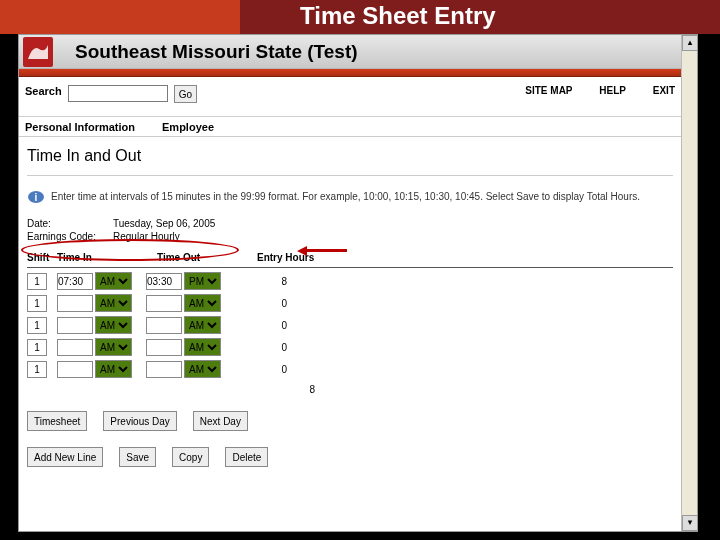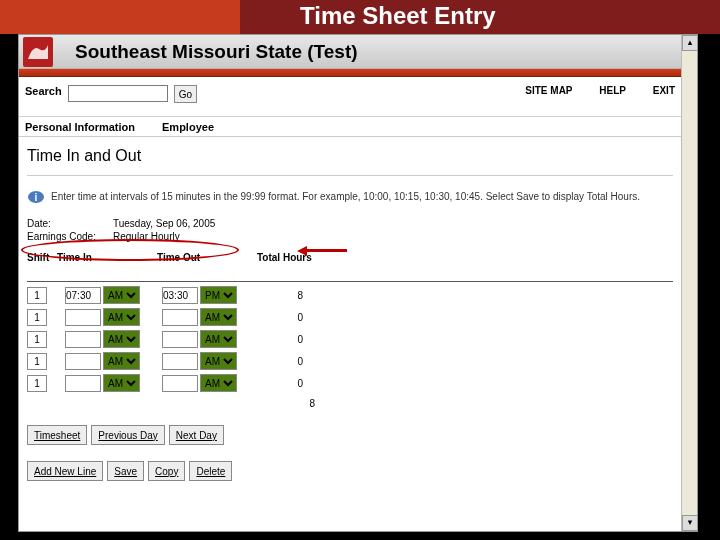--- a/index.html
+++ b/index.html
@@ -27,34 +27,34 @@
   .navtabs { height: 20px; display: flex; align-items: center; padding: 0 6px; font-size: 11px; border-bottom: 1px solid #ccc; gap: 17px; }
   .navtabs a { font-weight: bold; color: #000; text-decoration: none; margin-right: 10px; cursor: pointer; }
   .content { padding: 10px 8px; font-size: 11px; }
   .page-title { font-size: 16px; font-weight: normal; margin-bottom: 10px; font-family: Arial; }
   .hr { border: none; border-top: 1px solid #ccc; margin: 6px 0 14px 0; }
   .info-row { display: flex; align-items: flex-start; margin-bottom: 14px; font-size: 10px; color: #333; }
   .info-row .info-icon { width: 18px; height: 14px; margin-right: 6px; flex-shrink: 0; }
   .meta-table { font-size: 10px; margin-bottom: 10px; }
   .meta-table .row { display: flex; margin-bottom: 2px; }
   .meta-table .label { font-weight: normal; width: 86px; }
-  .grid-header { display: flex; font-size: 10px; font-weight: bold; border-bottom: 1px solid #555; padding-bottom: 18px; margin-top: 4px; align-items: center; }
+  .grid-header { display: flex; font-size: 10px; font-weight: bold; border-bottom: 1px solid #555; padding-bottom: 4px; margin-top: 4px; align-items: center; }
   .grid-header .col-shift { width: 30px; }
   .grid-header .col-in { width: 100px; }
   .grid-header .col-out { width: 100px; }
   .grid-header .col-tot { width: 70px; }
   .grid-row { display: flex; align-items: center; margin-top: 4px; font-size: 10px; position: relative; }
   .grid-row .shift-in { width: 20px; height: 17px; font-size: 10px; text-align: center; border: 1px solid #888; }
-  .grid-row .time-in { width: 36px; height: 17px; font-size: 10px; border: 1px solid #888; margin-left: 12px; }
+  .grid-row .time-in { width: 36px; height: 17px; font-size: 10px; border: 1px solid #888; margin-left: 4px; }
   .grid-row select { height: 18px; font-size: 10px; margin-left: 2px; border: 1px solid #888; background: #4d7c0f; }
   .grid-row .tot { width: 60px; text-align: right; padding-right: 4px; }
   .total-row { display: flex; font-size: 10px; margin-top: 6px; }
   .total-row .pad { width: 232px; }
   .total-row .val { width: 60px; text-align: right; padding-right: 4px; }
-  .btnrow { margin-top: 16px; display: flex; flex-wrap: wrap; gap: 4px; text-decoration: underline; }
+  .btnrow { margin-top: 16px; display: flex; flex-wrap: wrap; gap: 16px; }
   .btnrow button { font-size: 10px; padding: 2px 6px; border: 1px solid #888; background: #eee; height: 20px; }
   .circle-annot { position: absolute; border: 2px solid #b00; border-radius: 50%; pointer-events: none; }
   .arrow-annot { position: absolute; pointer-events: none; }
   .arrow-annot .line { position: absolute; background: #b00; height: 3px; }
   .arrow-annot .head { position: absolute; width: 0; height: 0; border-top: 5px solid transparent; border-bottom: 5px solid transparent; border-right: 10px solid #b00; }
 </style>
 </head>
 <body>
 
 <div class="slide-header">
@@ -117,21 +117,21 @@
         <div class="row">
           <div class="label">Earnings Code:</div>
           <div>Regular Hourly</div>
         </div>
       </div>
 
       <div class="grid-header">
         <div class="col-shift">Shift</div>
         <div class="col-in">Time In</div>
         <div class="col-out">Time Out</div>
-        <div class="col-tot">Total Hours</div>
+        <div class="col-tot">Entry Hours</div>
       </div>
 
       <div id="grid-body">
           <div class="grid-row">
             <input class="shift-in" value="1" style="">
             <div style="width: 6px;"></div>
             <input class="time-in" value="07:30" style="">
             <select><option>AM</option><option>PM</option></select>
             <div style="width: 10px;"></div>
             <input class="time-in" value="03:30" style="">

